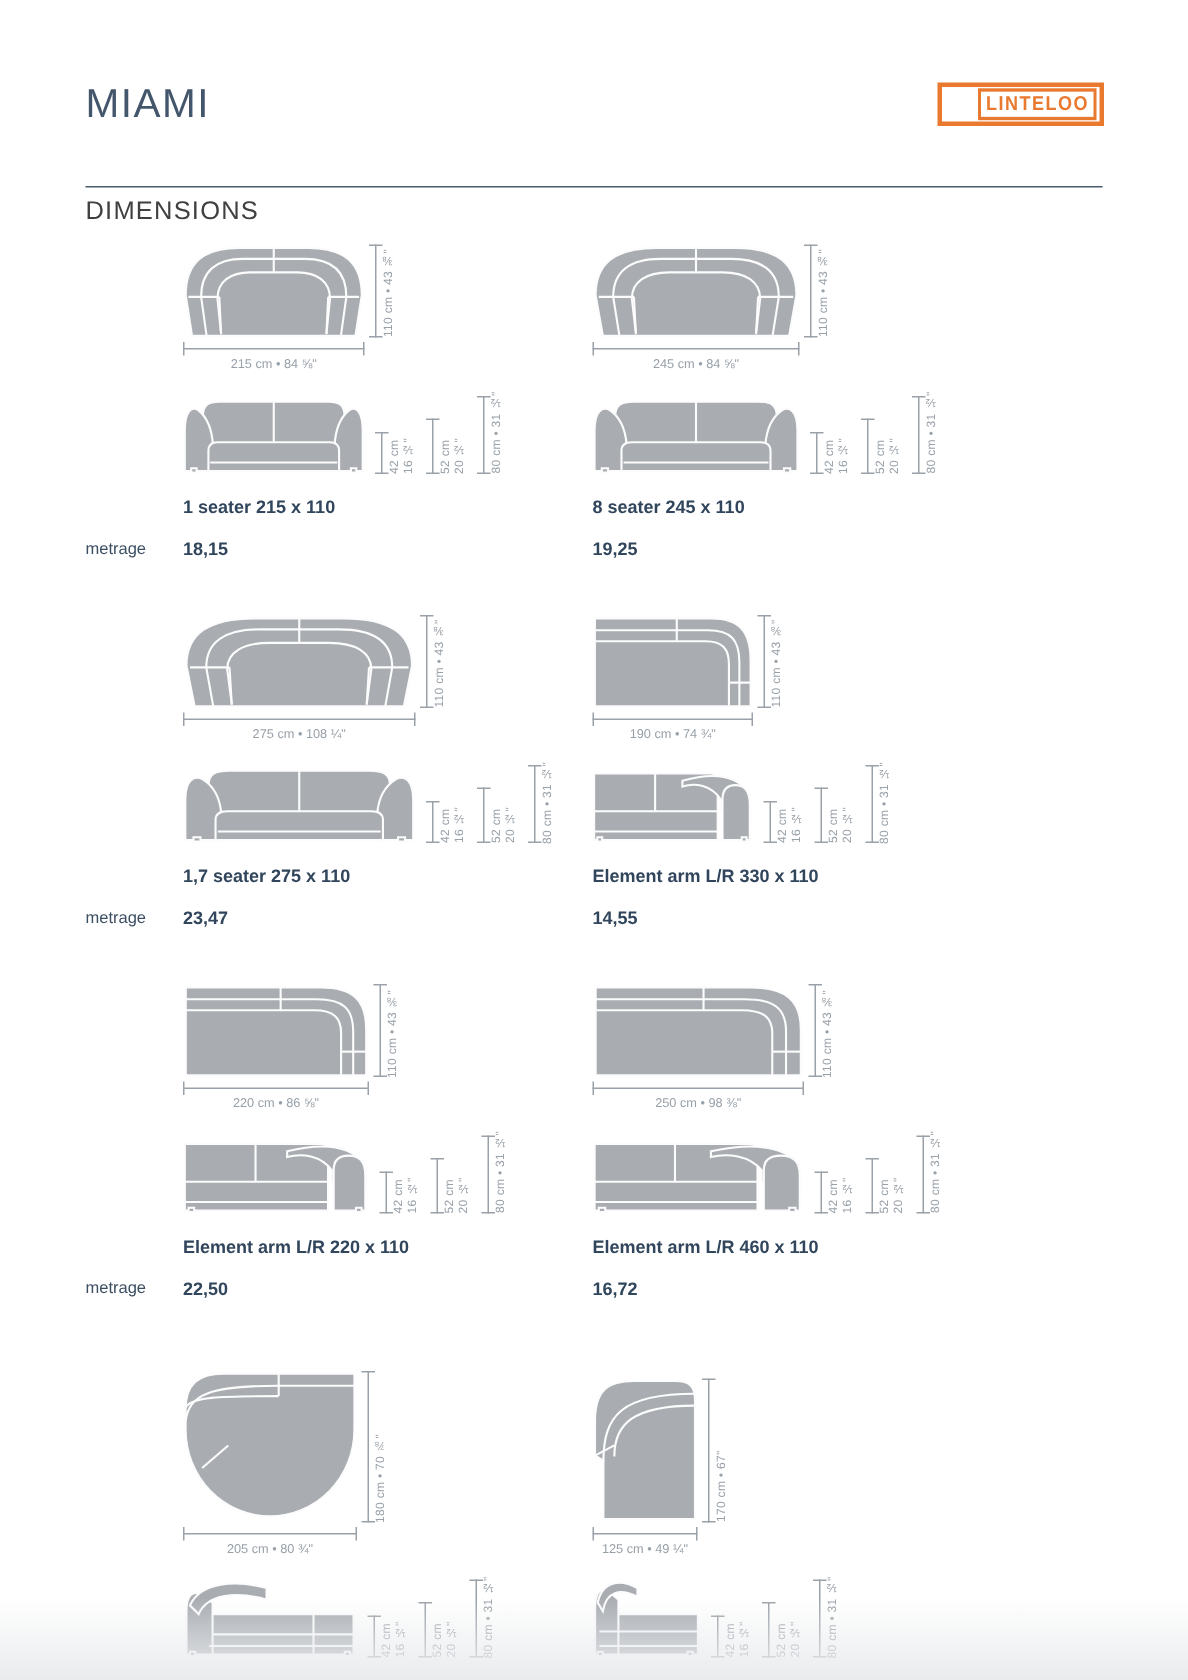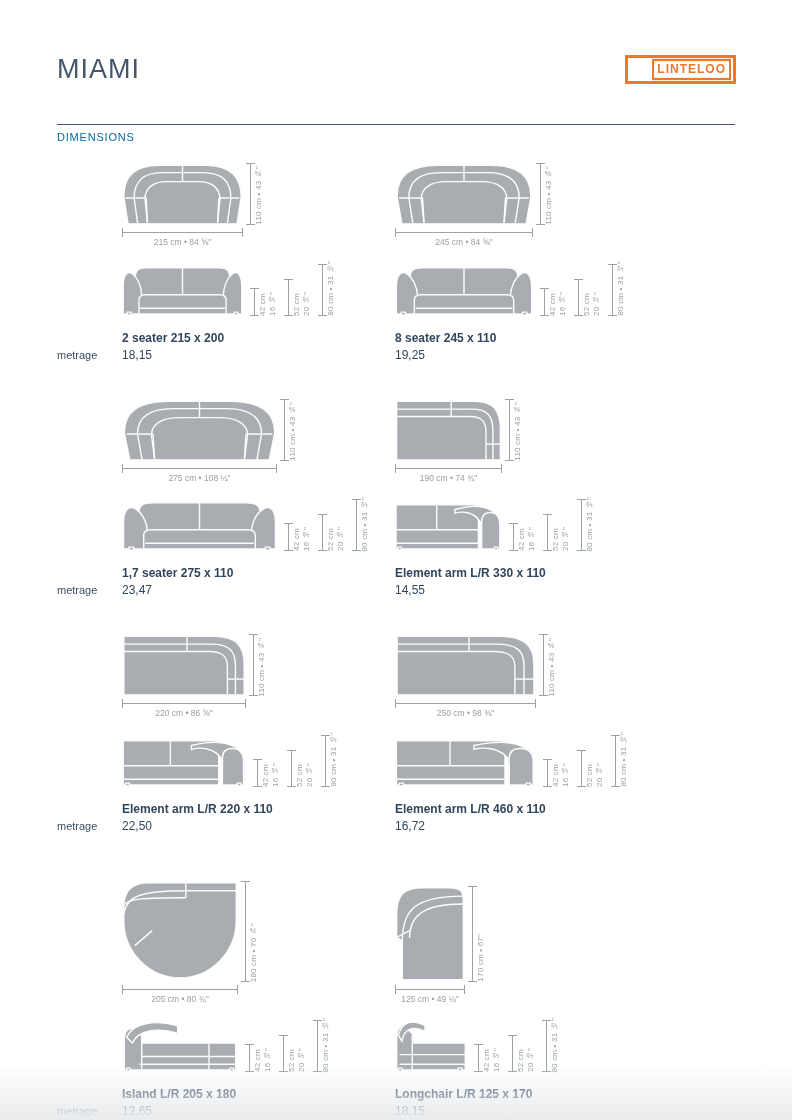--- a/index.html
+++ b/index.html
@@ -8,22 +8,22 @@
   
   .title{position:absolute;left:57px;top:54px;font-size:27px;font-weight:300;
          letter-spacing:1px;color:#44566b;}
   .logo{position:absolute;right:56px;top:55px;display:flex;align-items:stretch;
         border:3px solid #e8792f;background:#fff;padding:2px;gap:3px;height:19px;}
   .logo-mark{width:19px;background:#fff;}
   .logo-text{display:flex;align-items:center;border:2px solid #e8792f;color:#e8792f;
         font-weight:700;font-size:12px;letter-spacing:1px;padding:0 3px;line-height:13px;
         transform:scaleY(1.12);}
   .divider{position:absolute;left:57px;right:57px;top:124px;border-top:1.5px solid #4a5a6c;}
-  .section-title{position:absolute;left:57px;top:131px;font-size:11px;font-weight:400;
-        letter-spacing:0.8px;color:#0369a1;}
+  .section-title{position:absolute;left:57px;top:131px;font-size:17px;font-weight:400;
+        letter-spacing:0.8px;color:#404040;}
   
   .content{position:absolute;left:57px;top:163px;width:700px;}
   .row{display:grid;grid-template-columns:65px 273px auto;align-items:end;margin-bottom:37px;}
   .row.last-gap{margin-bottom:48px;}
   .metrage-label{font-size:11px;color:#3c4e62;padding-bottom:1px;}
   .cell{display:flex;flex-direction:column;align-items:flex-start;}
   .tv-row,.fv-row{display:flex;align-items:flex-end;}
   .tv-row{gap:7px;}
   .fv-row{gap:11px;margin-top:14px;}
   
@@ -32,21 +32,21 @@
   .vline::before,.vline::after{content:"";position:absolute;left:-4px;width:9px;height:1px;background:#9aa1a8;}
   .vline::before{top:0;}.vline::after{bottom:0;}
   .vlabel{writing-mode:vertical-rl;transform:rotate(180deg);white-space:pre-line;
         font-size:8px;line-height:9.5px;color:#98a0a8;letter-spacing:0.2px;}
   .hdim{display:flex;flex-direction:column;align-items:center;margin-top:7px;}
   .hline{display:block;height:1px;width:100%;background:#9aa1a8;position:relative;}
   .hline::before,.hline::after{content:"";position:absolute;top:-4px;height:9px;width:1px;background:#9aa1a8;}
   .hline::before{left:0;}.hline::after{right:0;}
   .hlabel{margin-top:4px;font-size:8.5px;color:#98a0a8;white-space:nowrap;}
   .pname{margin-top:15px;font-size:12px;font-weight:700;color:#31465c;}
-  .pmetrage{margin-top:3px;font-size:12px;font-weight:400;color:#31465c;}
+  .pmetrage{margin-top:14px;font-size:12px;font-weight:700;color:#31465c;}
   
   .pf{fill:#a9adb2;stroke:#fcfcfd;stroke-width:1.4;vector-effect:non-scaling-stroke;}
   .pl{fill:none;stroke:#fcfcfd;stroke-width:1.4;vector-effect:non-scaling-stroke;}
   .defs-hidden{position:absolute;width:0;height:0;overflow:hidden;}
   .footer-shade{position:absolute;left:0;right:0;bottom:0;height:55px;
         background:linear-gradient(180deg, rgba(233,235,237,0) 0%, #e9ebed 100%);}
 </style>
 </head>
 <body>
 
@@ -165,21 +165,21 @@
           <div class="vdim">
               <i class="vline" style="height:37px"></i>
               <span class="vlabel">52 cm
 20 ½"</span>
             </div>
           <div class="vdim">
               <i class="vline" style="height:52px"></i>
               <span class="vlabel">80 cm • 31 ½"</span>
             </div>
         </div>
-        <div class="pname">2 seater 215 x 200</div>
+        <div class="pname">1 seater 215 x 110</div>
         <div class="pmetrage">18,15</div>
       </div>
 
       <div class="cell">
         <div class="tv-row">
           <svg width="138" height="62" viewBox="0 0 200 110" preserveAspectRatio="none">
               <use href="#sym-top-sofa"></use>
             </svg>
           <div class="vdim">
               <i class="vline" style="height:62px"></i>

